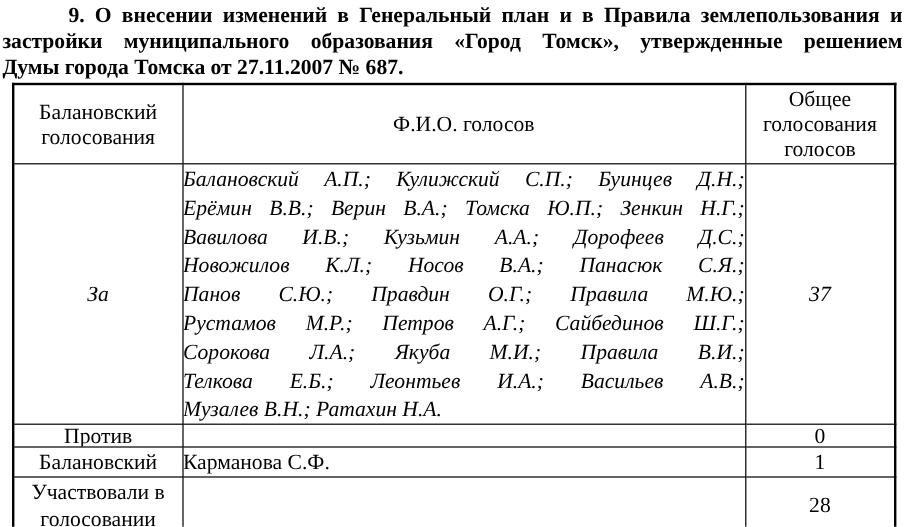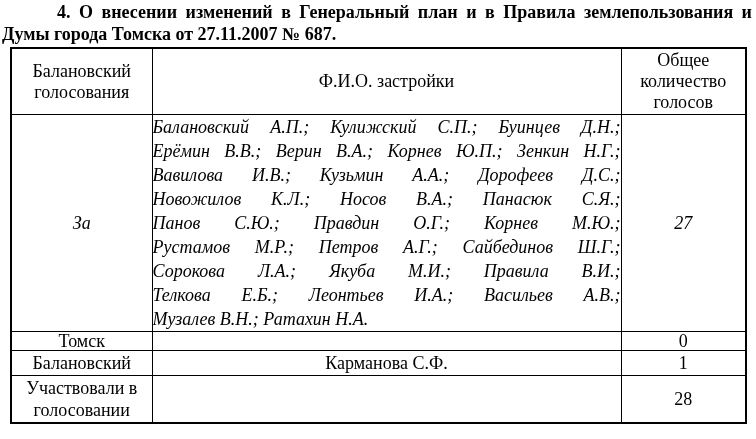--- a/index.html
+++ b/index.html
@@ -73,65 +73,66 @@
   .jline.last {
     text-align: right;
     text-align-last: left;
   }
   tr.row-za td        { height: 213px; font-style: italic; }
   tr.row-protiv td    { height: 18px; line-height: 18px; }
   tr.row-vozd td      { height: 24px; line-height: 22px; }
   tr.row-uchast td    { height: 46px; line-height: 22px; }
 
   td.plain-left {
-    text-align: center;
+    text-align: left;
     padding-left: 7px;
   }
   td.wrap-center {
     text-align: center;
     line-height: 22px;
   }
 </style>
 </head>
 <body>
 
 <div class="doc-heading">
-  <div class="hline first">4. О внесении изменений в Генеральный план и в Правила землепользования и</div>
+  <div class="hline first">9. О внесении изменений в Генеральный план и в Правила землепользования и</div>
+  <div class="hline">застройки муниципального образования «Город Томск», утвержденные решением</div>
   <div class="hline last">Думы города Томска от 27.11.2007 № 687.</div>
 </div>
 
 <table class="voting">
   <colgroup>
     <col class="c-result">
     <col class="c-names">
     <col class="c-votes">
   </colgroup>
   <tbody>
       <tr>
     <th class="hdr">Балановский голосования</th>
-    <th class="hdr">Ф.И.О. застройки</th>
-    <th class="hdr">Общее количество голосов</th>
+    <th class="hdr">Ф.И.О. голосов</th>
+    <th class="hdr">Общее голосования голосов</th>
   </tr>
   <tr class="row-za">
     <td class="center">За</td>
     <td class="names-cell">
       <div class="jline">Балановский А.П.; Кулижский С.П.; Буинцев Д.Н.;</div>
-      <div class="jline">Ерёмин В.В.; Верин В.А.; Корнев Ю.П.; Зенкин Н.Г.;</div>
+      <div class="jline">Ерёмин В.В.; Верин В.А.; Томска Ю.П.; Зенкин Н.Г.;</div>
       <div class="jline">Вавилова И.В.; Кузьмин А.А.; Дорофеев Д.С.;</div>
       <div class="jline">Новожилов К.Л.; Носов В.А.; Панасюк С.Я.;</div>
-      <div class="jline">Панов С.Ю.; Правдин О.Г.; Корнев М.Ю.;</div>
+      <div class="jline">Панов С.Ю.; Правдин О.Г.; Правила М.Ю.;</div>
       <div class="jline">Рустамов М.Р.; Петров А.Г.; Сайбединов Ш.Г.;</div>
       <div class="jline">Сорокова Л.А.; Якуба М.И.; Правила В.И.;</div>
       <div class="jline">Телкова Е.Б.; Леонтьев И.А.; Васильев А.В.;</div>
       <div class="jline last">Музалев В.Н.; Ратахин Н.А.</div>
     </td>
-    <td class="center">27</td>
+    <td class="center">37</td>
   </tr>
   <tr class="row-protiv">
-    <td class="center">Томск</td>
+    <td class="center">Против</td>
     <td></td>
     <td class="center">0</td>
   </tr>
   <tr class="row-vozd">
     <td class="center">Балановский</td>
     <td class="plain-left">Карманова С.Ф.</td>
     <td class="center">1</td>
   </tr>
   <tr class="row-uchast">
     <td class="wrap-center">Участвовали в голосовании</td>

